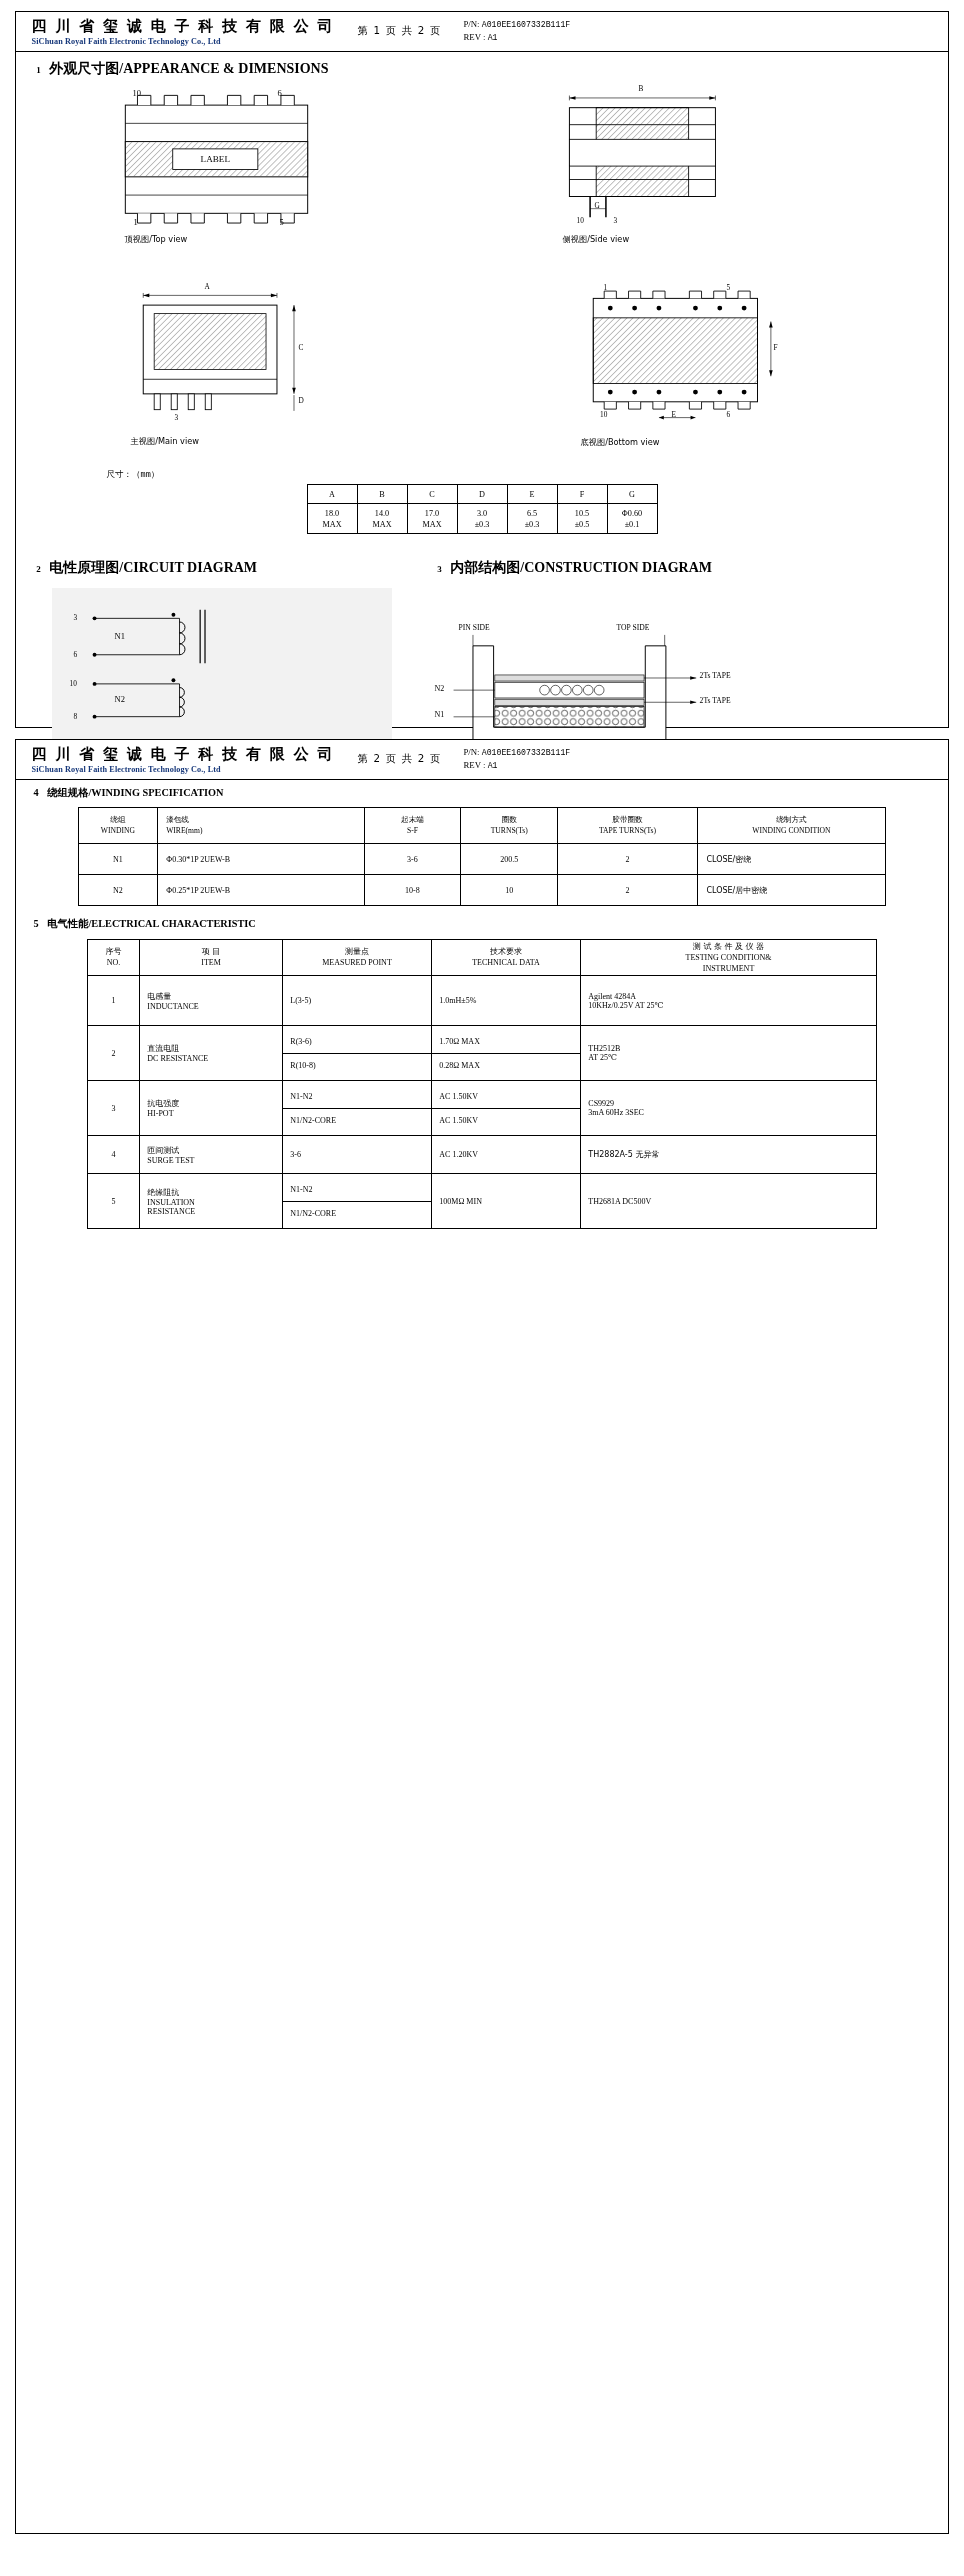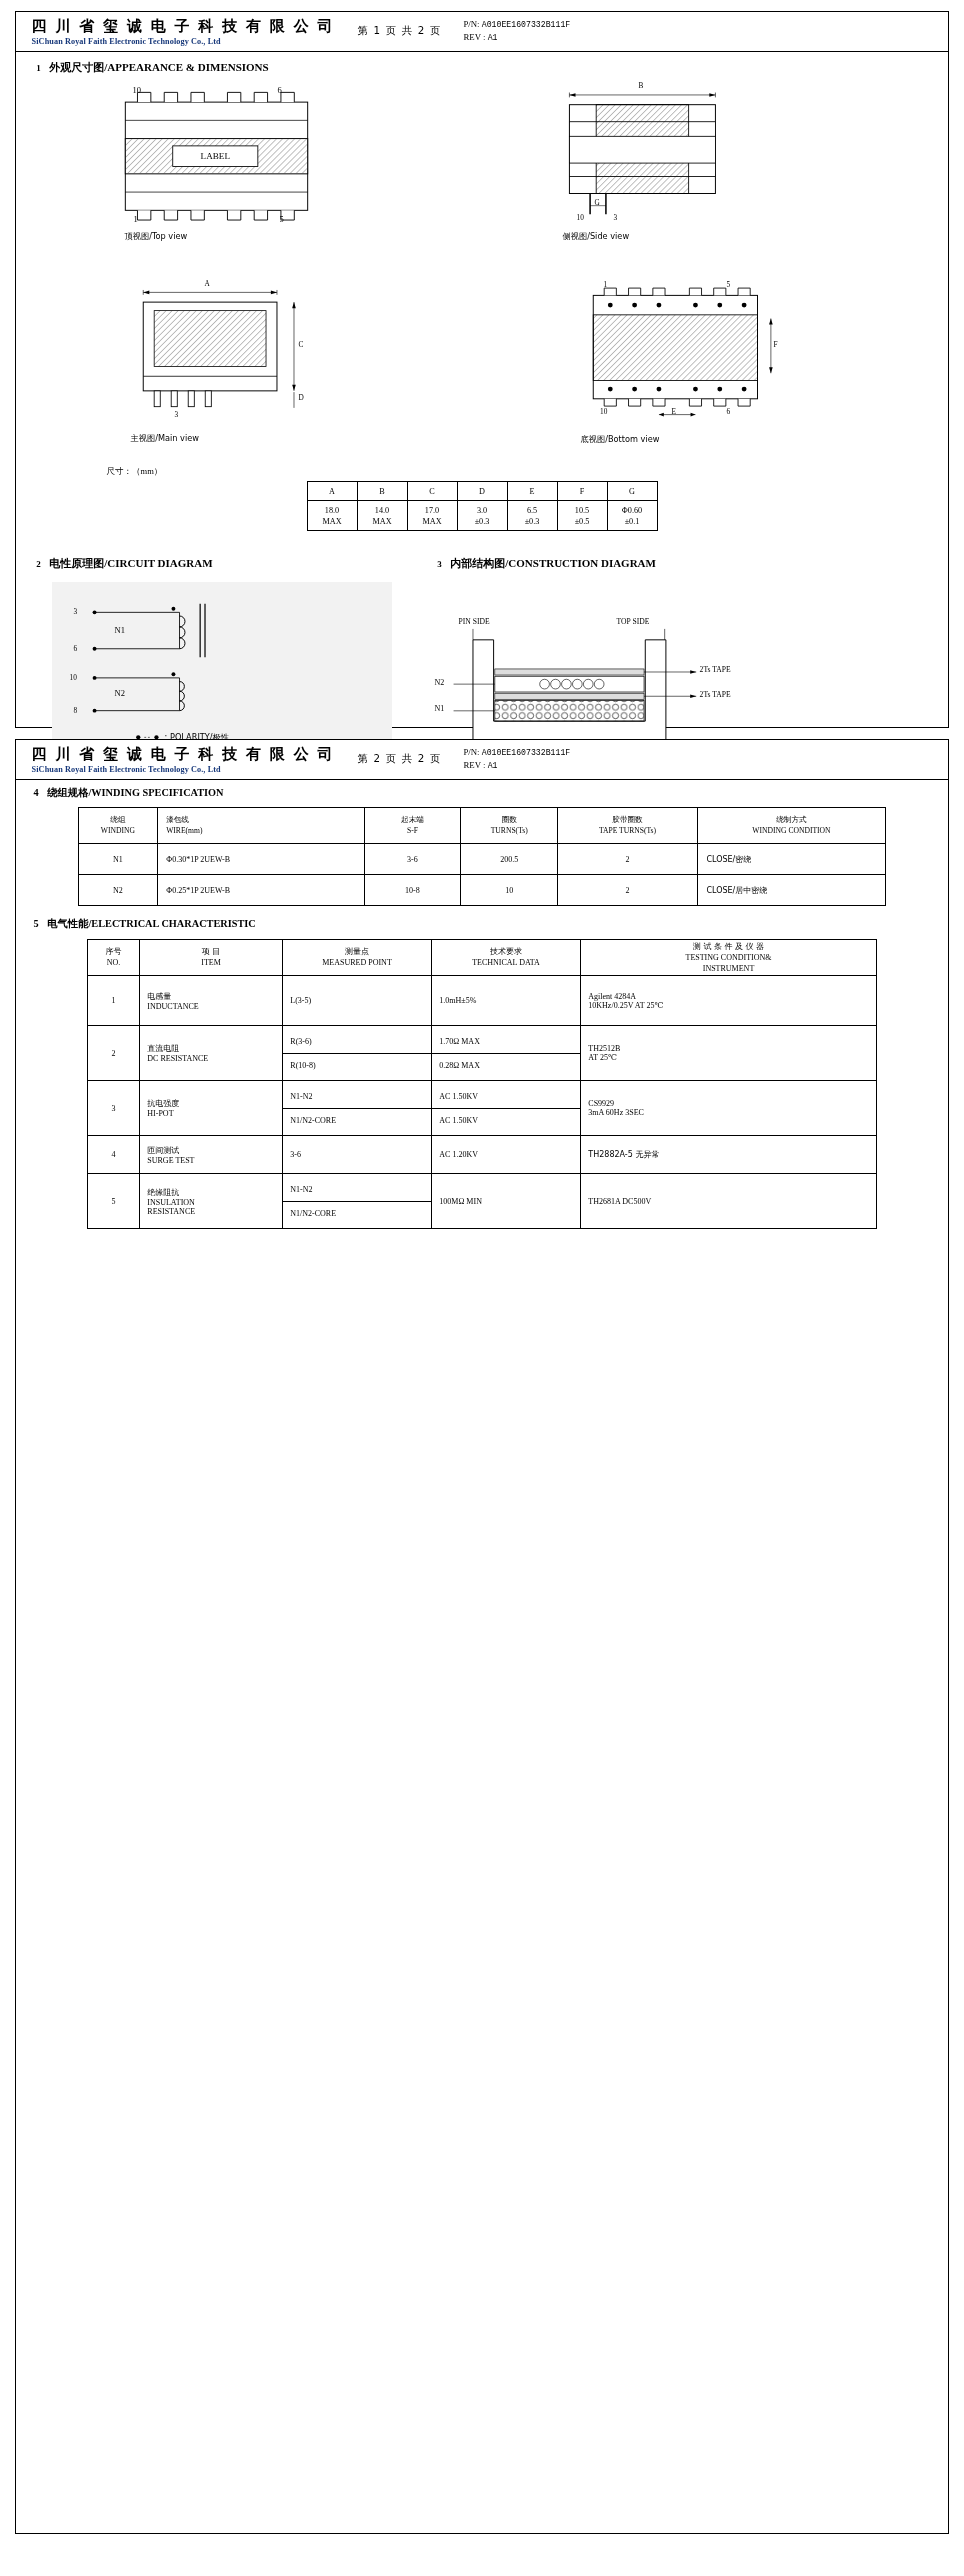--- a/index.html
+++ b/index.html
@@ -12,36 +12,36 @@
   .co-cn{font-family:"DejaVu Sans",sans-serif;font-weight:bold;font-size:15px;letter-spacing:1.8px;color:#000;line-height:1.15;}
   .co-en{font-family:"Liberation Serif","DejaVu Serif",serif;font-weight:bold;font-size:8.2px;color:#17387a;margin-top:1.8px;letter-spacing:0.1px;}
   .hdr-mid{flex:0 0 auto;display:flex;align-items:center;justify-content:center;padding:0 16px;}
   .pagecount{font-family:"DejaVu Sans",sans-serif;font-size:10.3px;letter-spacing:1.2px;}
   .hdr-right{flex:1 1 auto;display:flex;flex-direction:column;justify-content:center;padding:3.6px 0 3.6px 6px;font-family:"Liberation Serif","DejaVu Serif",serif;font-size:8.8px;}
   .hdr-right div{line-height:1.55;}
   .mono{font-family:"Liberation Mono","DejaVu Sans Mono",monospace;font-size:8.2px;}
   
   .sec{display:flex;align-items:baseline;gap:8.5px;padding:8.5px 0 2.4px 20.7px;}
   .sec-no{font-weight:bold;font-size:9px;font-family:"Liberation Serif",serif;}
-  .sec-title{font-weight:bold;font-size:11px;font-family:"DejaVu Sans",sans-serif;}
+  .sec-title{font-weight:bold;font-size:14px;font-family:"DejaVu Sans",sans-serif;}
   .sec-title .en{font-family:"Liberation Serif","DejaVu Serif",serif;}
   .two-col{display:flex;}
   .two-col>.sec{padding-left:20.7px;}
   
   .draw-wrap{position:relative;}
   .caption{font-size:8.2px;font-family:"DejaVu Sans",sans-serif;margin-top:3.6px;}
   .dim-label{font-size:7.3px;font-family:"Liberation Serif",serif;}
   svg{display:block;}
   
   table.tbl{border-collapse:collapse;font-family:"Liberation Serif","DejaVu Serif",serif;}
   table.tbl td,table.tbl th{border:0.6px solid #000;text-align:center;vertical-align:middle;font-weight:normal;}
   .tbl-dim{margin:3.6px auto 0 auto;}
   .tbl-dim td{width:47px;height:16px;font-size:8.2px;}
   .tbl-dim td.v{height:27px;line-height:1.35;}
-  .sizes-label{margin:4.9px 0 1.2px 91px;font-size:8.5px;font-family:Liberation Serif, serif;}
+  .sizes-label{margin:4.9px 0 1.2px 91px;font-size:8.5px;font-family:Liberation Mono, monospace;}
   
   .tbl-wind{margin:4.9px auto 0 auto;width:808px;}
   .tbl-wind td{font-size:8px;padding:3px 2.4px;}
   .tbl-wind td.h{height:29px;line-height:1.4;font-size:7.6px;}
   .tbl-wind td.b{height:24px;}
   .cn{font-family:"DejaVu Sans",sans-serif;}
   .en{font-family:"Liberation Serif","DejaVu Serif",serif;}
   .notes{margin:7.3px 0 0 34px;font-family:"DejaVu Sans",sans-serif;font-size:8.5px;line-height:1.85;}
   
   .tbl-elec{margin:4.9px auto 0 auto;width:790px;}

